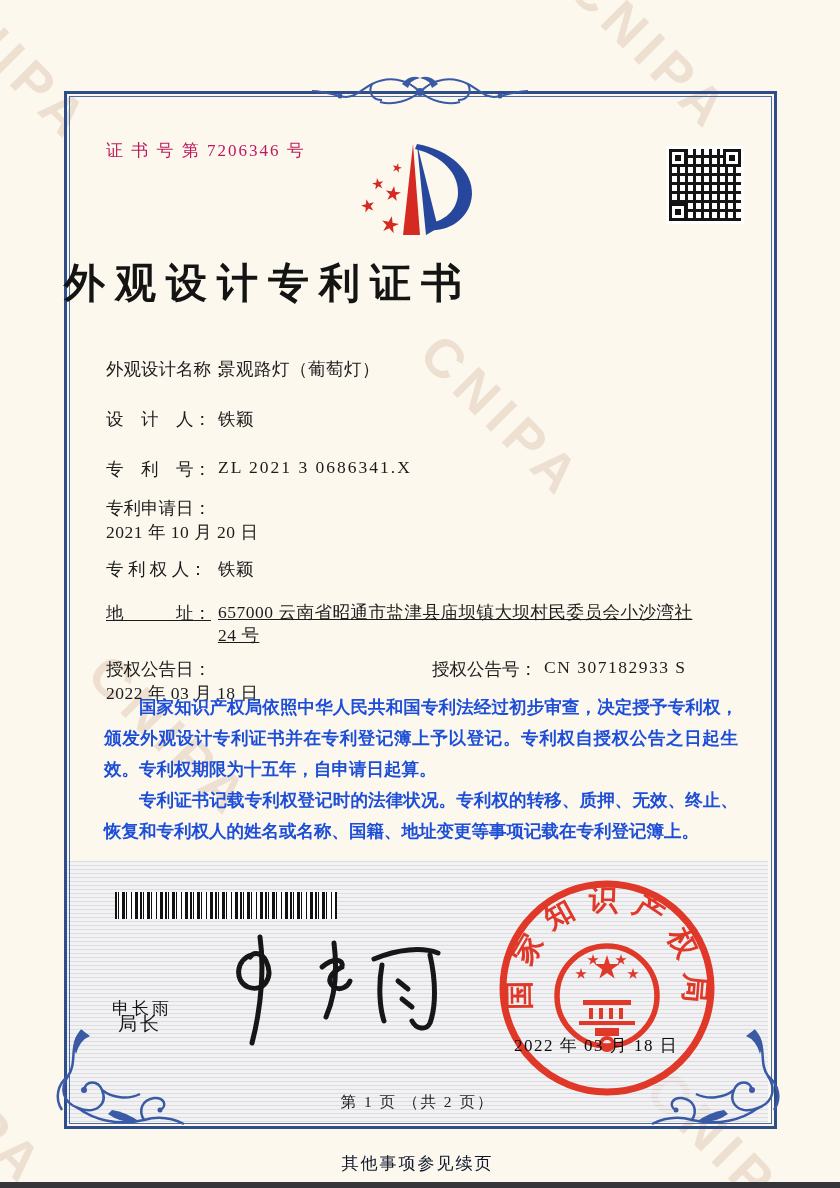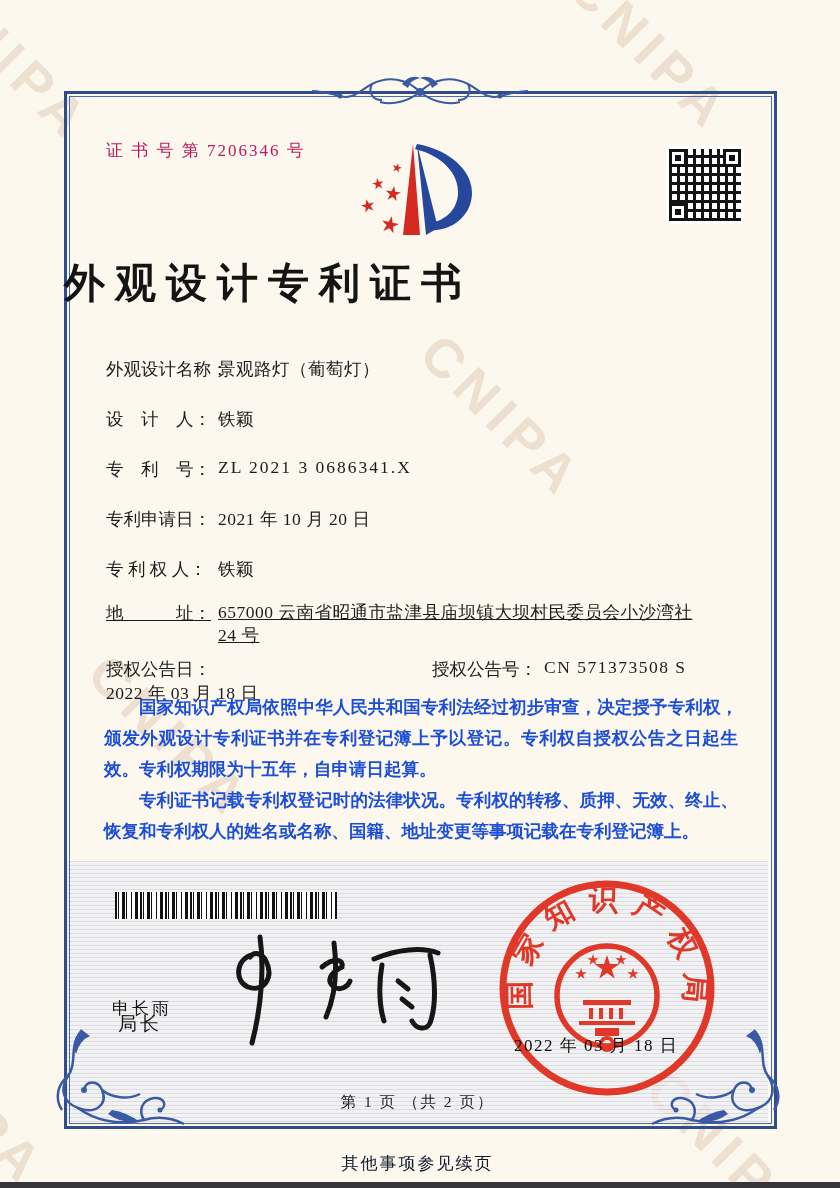--- a/index.html
+++ b/index.html
@@ -157,39 +157,39 @@
     <span class="fvalue">景观路灯（葡萄灯）</span>
   </div>
   <div class="frow" style="top:407px;">
     <span class="flabel">设　计　人：</span>
     <span class="fvalue">铁颖</span>
   </div>
   <div class="frow" style="top:457px;">
     <span class="flabel">专　利　号：</span>
     <span class="fvalue" style="letter-spacing:2px;">ZL 2021 3 0686341.X</span>
   </div>
-  <div class="frow" style="top:507px;">
+  <div class="frow" style="top:496px;flex-direction:column;">
     <span class="flabel">专利申请日：</span>
     <span class="fvalue">2021 年 10 月 20 日</span>
   </div>
   <div class="frow" style="top:557px;">
     <span class="flabel">专 利 权 人：</span>
     <span class="fvalue">铁颖</span>
   </div>
   <div class="frow" style="top:601px;text-decoration:underline;">
     <span class="flabel">地　　　址：</span>
     <span class="fvalue addr-value">657000 云南省昭通市盐津县庙坝镇大坝村民委员会小沙湾社 24 号</span>
   </div>
   <div class="frow" style="top:657px;flex-direction:column;">
     <span class="flabel">授权公告日：</span>
     <span class="fvalue">2022 年 03 月 18 日</span>
   </div>
   <div class="frow" style="left:432px;top:657px;">
     <span class="flabel">授权公告号：</span>
-    <span class="fvalue" style="letter-spacing:1.5px;">CN 571373508 S</span>
+    <span class="fvalue" style="letter-spacing:1.5px;">CN 307182933 S</span>
   </div>
 
   <div class="body-text">
     <p>国家知识产权局依照中华人民共和国专利法经过初步审查，决定授予专利权，颁发外观设计专利证书并在专利登记簿上予以登记。专利权自授权公告之日起生效。专利权期限为十五年，自申请日起算。</p>
     <p>专利证书记载专利权登记时的法律状况。专利权的转移、质押、无效、终止、恢复和专利权人的姓名或名称、国籍、地址变更等事项记载在专利登记簿上。</p>
   </div>
 
   <div class="barcode"></div>
 
   <div class="signer-title">局长</div>

